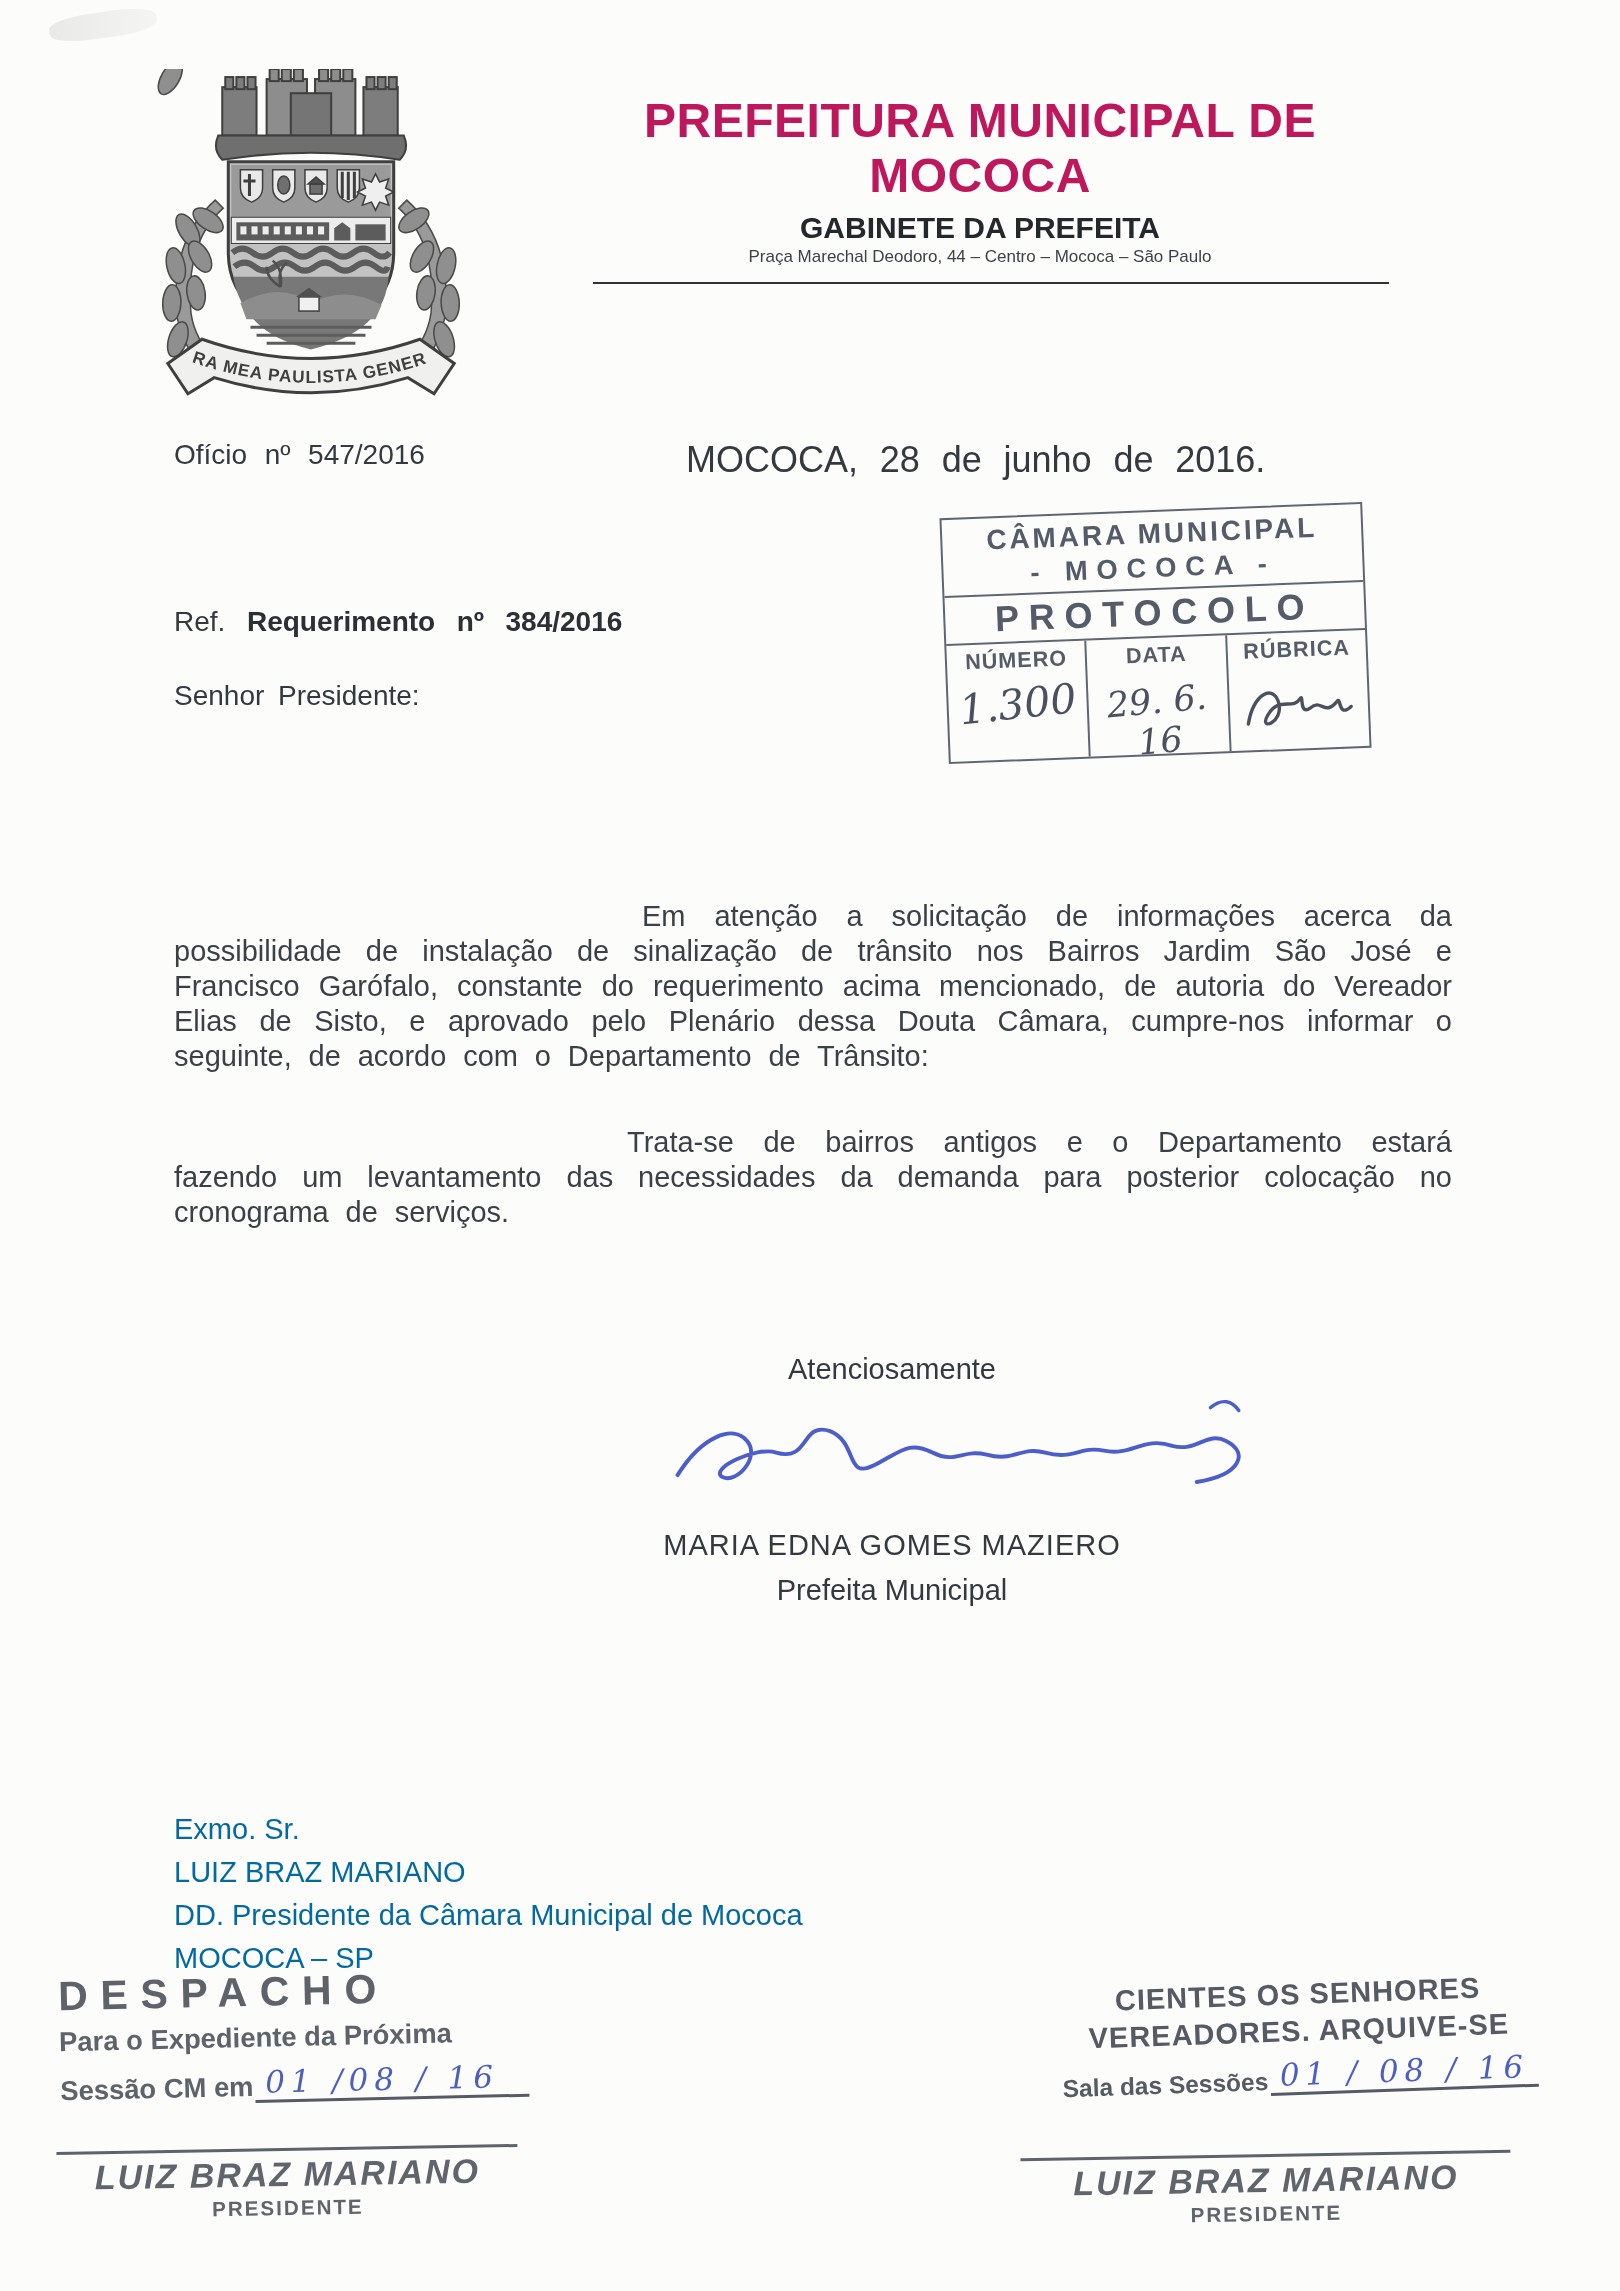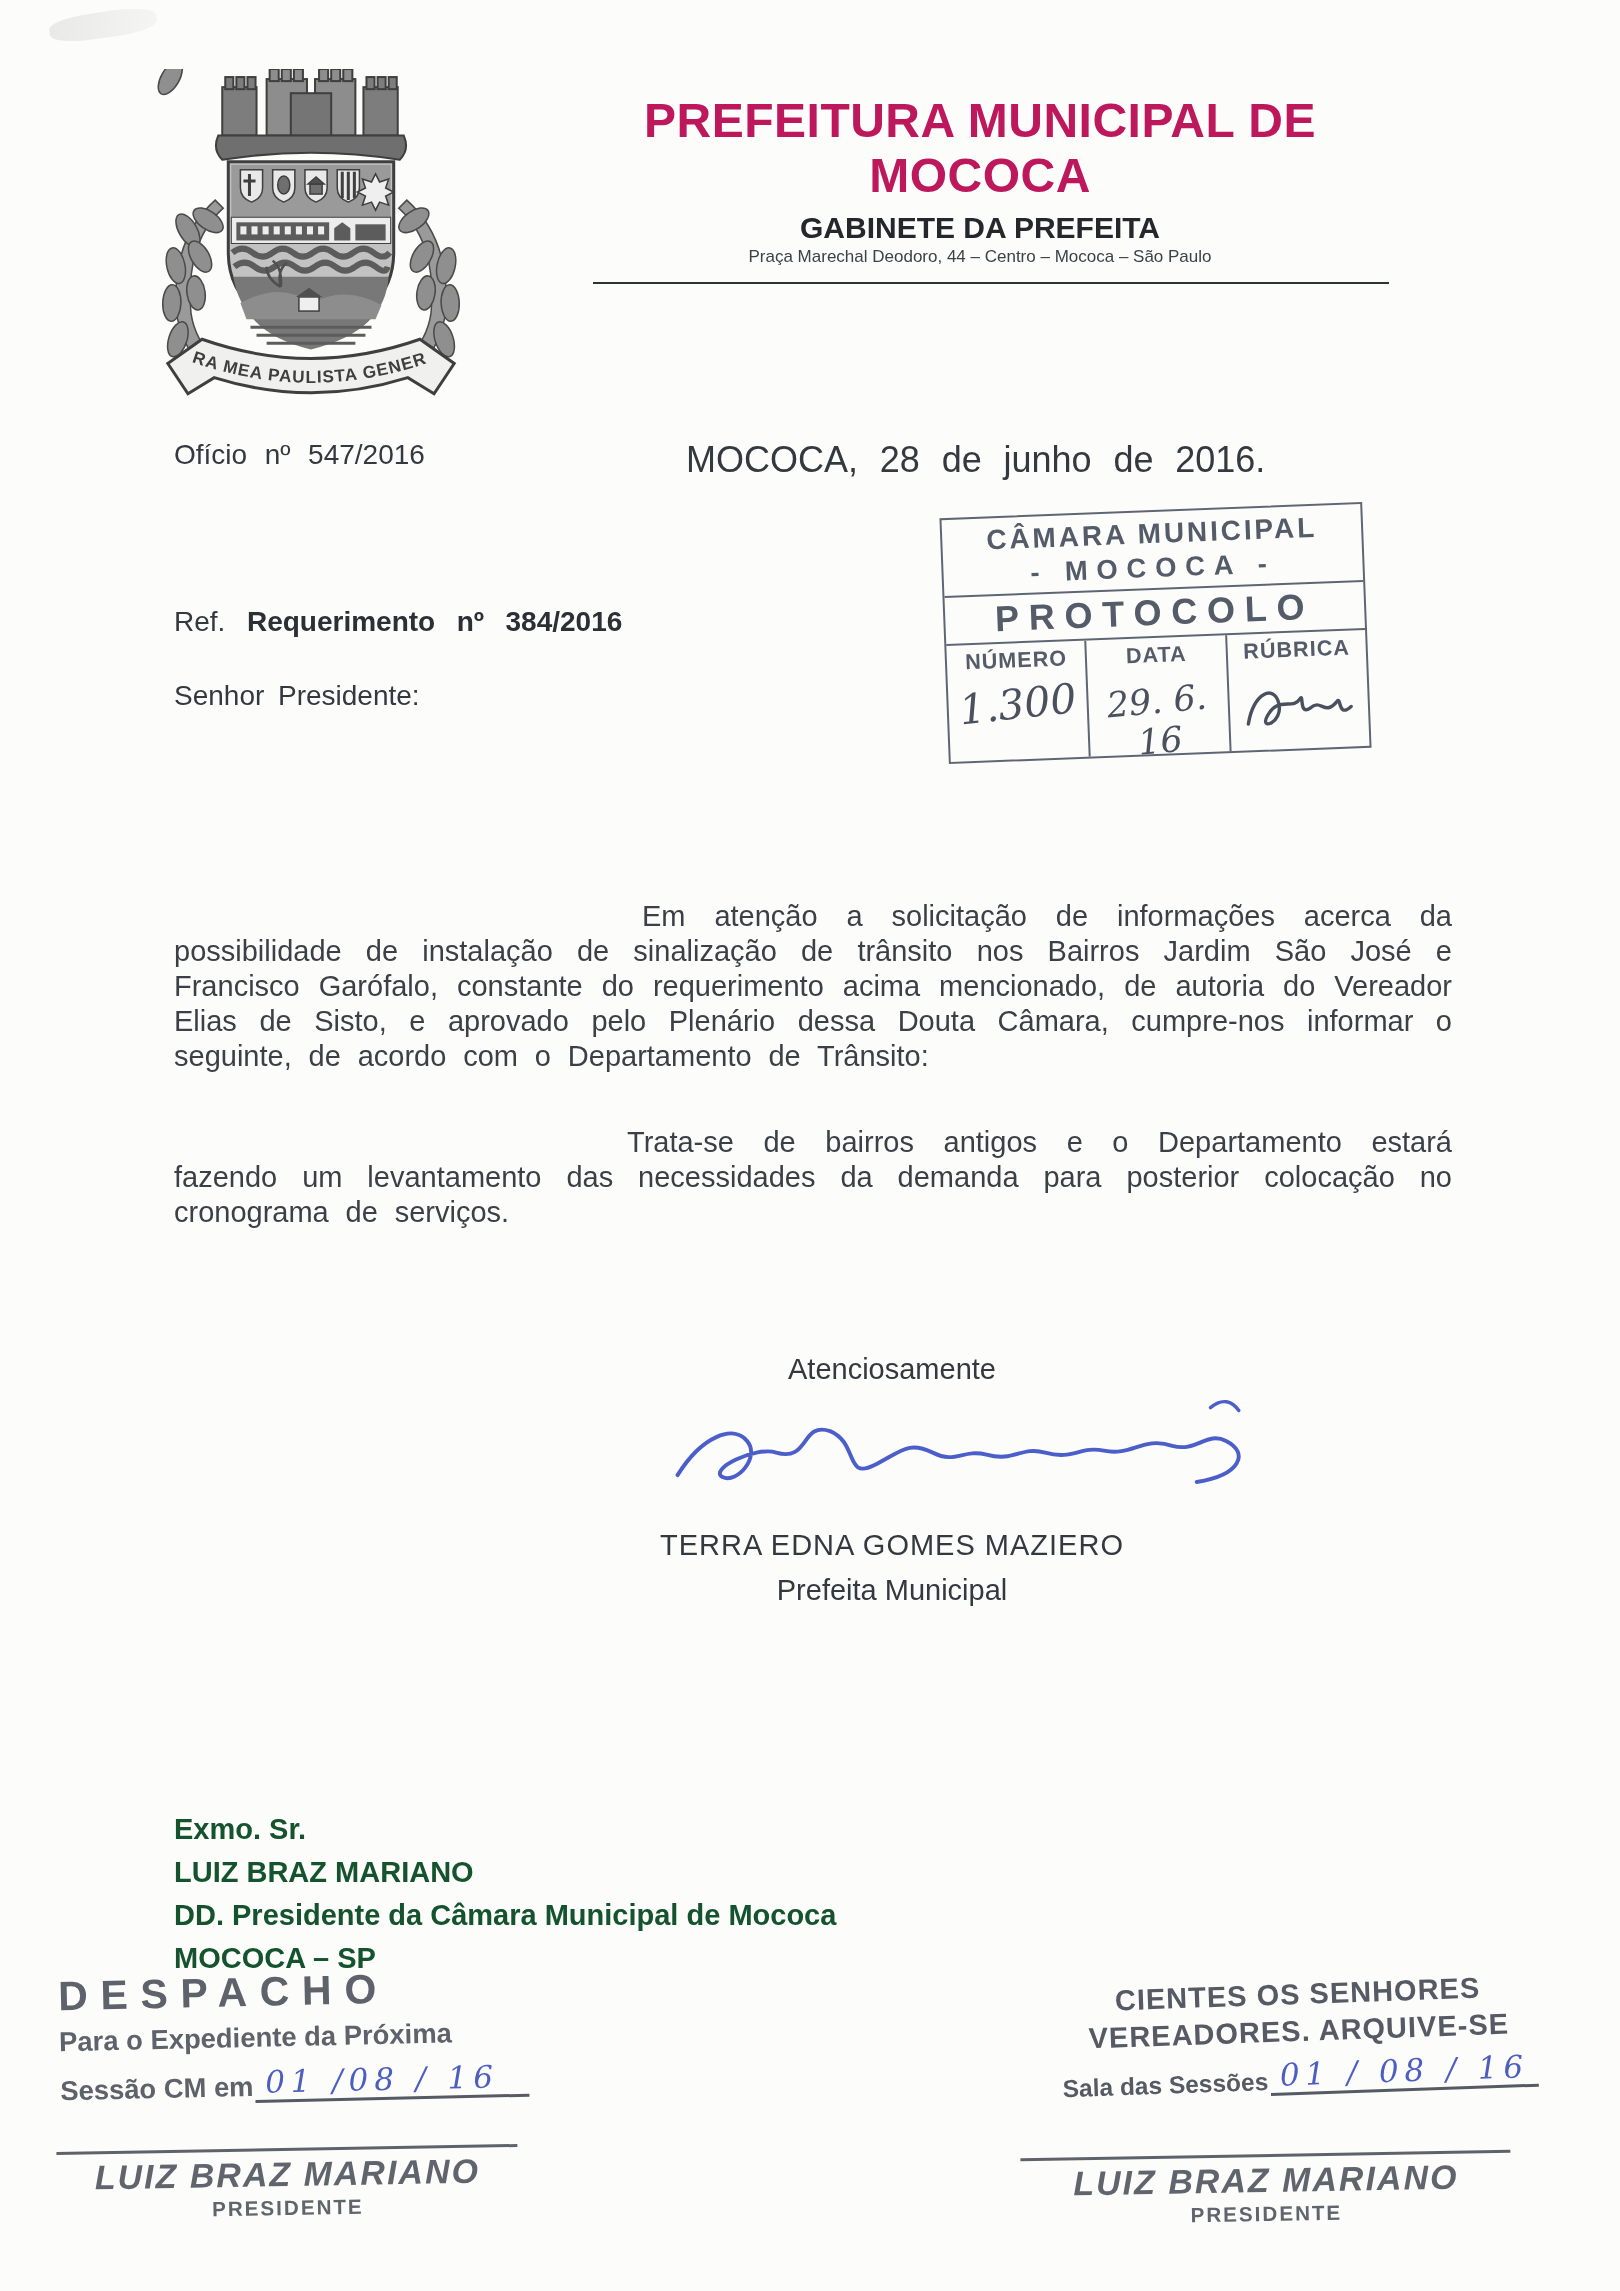--- a/index.html
+++ b/index.html
@@ -57,21 +57,21 @@
 
   
   .closing{position:absolute;left:544px;top:1353px;width:696px;text-align:center;}
   .closing-word{font-size:29px;}
   .sig-wrap{position:relative;height:137px;margin-top:5.9px;}
   .sig-svg{position:absolute;left:118px;top:0;}
   .signer-name{font-size:29px;letter-spacing:1px;}
   .signer-title{font-size:29px;margin-top:12px;}
 
   
-  .recipient{position:absolute;left:174px;top:1808px;font-size:29px;line-height:43px;color:#14532d;font-weight:bold;}
+  .recipient{position:absolute;left:174px;top:1808px;font-size:29px;line-height:43px;color:#0369a1;}
 
   
   .despacho{position:absolute;left:59px;top:1968px;width:469px;transform:rotate(-1.3deg);
     color:#565b64;opacity:.95;}
   .despacho-title{font-size:41px;font-weight:bold;letter-spacing:12.7px;}
   .despacho-l1{font-size:27.4px;font-weight:bold;margin-top:5.9px;}
   .despacho-row{display:flex;align-items:flex-end;margin-top:9.8px;}
   .despacho-label{font-size:27.4px;font-weight:bold;white-space:nowrap;}
   .fill-line{flex:1;border-bottom:3.9px solid #4d525c;position:relative;height:39px;margin-left:2px;}
   .hw-blue{color:#4356bd;font-size:31px;letter-spacing:5.9px;position:absolute;left:9.8px;bottom:0;white-space:nowrap;}
@@ -245,21 +245,21 @@
   <p class="para p2" data-name="body-paragraph-2">Trata-se de bairros antigos e o Departamento estará fazendo um levantamento das necessidades da demanda para posterior colocação no cronograma de serviços.</p>
 
   <div class="closing" data-name="closing-block">
     <div class="closing-word" data-name="closing-word">Atenciosamente</div>
     <div class="sig-wrap" data-name="signature-area">
       <svg class="sig-svg" data-name="prefeita-signature-scribble" width="608" height="132" viewBox="0 0 620 135">
         <path d="M15,85 C40,45 72,33 86,50 C100,66 76,94 61,87 C46,79 96,55 116,62 C150,72 141,30 171,40 C200,52 186,90 216,75 C245,60 251,50 276,62 C300,74 306,58 331,64 C360,72 366,55 391,62 C420,70 426,55 451,60 C480,66 491,45 521,55 C546,62 556,40 576,50 C600,62 591,85 546,92" fill="none" stroke="#4b5ec9" stroke-width="4" stroke-linecap="round"></path>
         <path d="M560,16 C572,6 582,9 589,19" fill="none" stroke="#4b5ec9" stroke-width="3.5" stroke-linecap="round"></path>
       </svg>
     </div>
-    <div class="signer-name" data-name="signer-name">TERRA EDNA GOMES MAZIERO</div>
+    <div class="signer-name" data-name="signer-name">MARIA EDNA GOMES MAZIERO</div>
     <div class="signer-title" data-name="signer-title">Prefeita Municipal</div>
   </div>
 
   <div class="recipient" data-name="recipient-block">
     <div data-name="recipient-line-1">Exmo. Sr.</div>
     <div data-name="recipient-line-2">LUIZ BRAZ MARIANO</div>
     <div data-name="recipient-line-3">DD. Presidente da  Câmara  Municipal de Mococa</div>
     <div data-name="recipient-line-4">MOCOCA – SP</div>
   </div>
 

